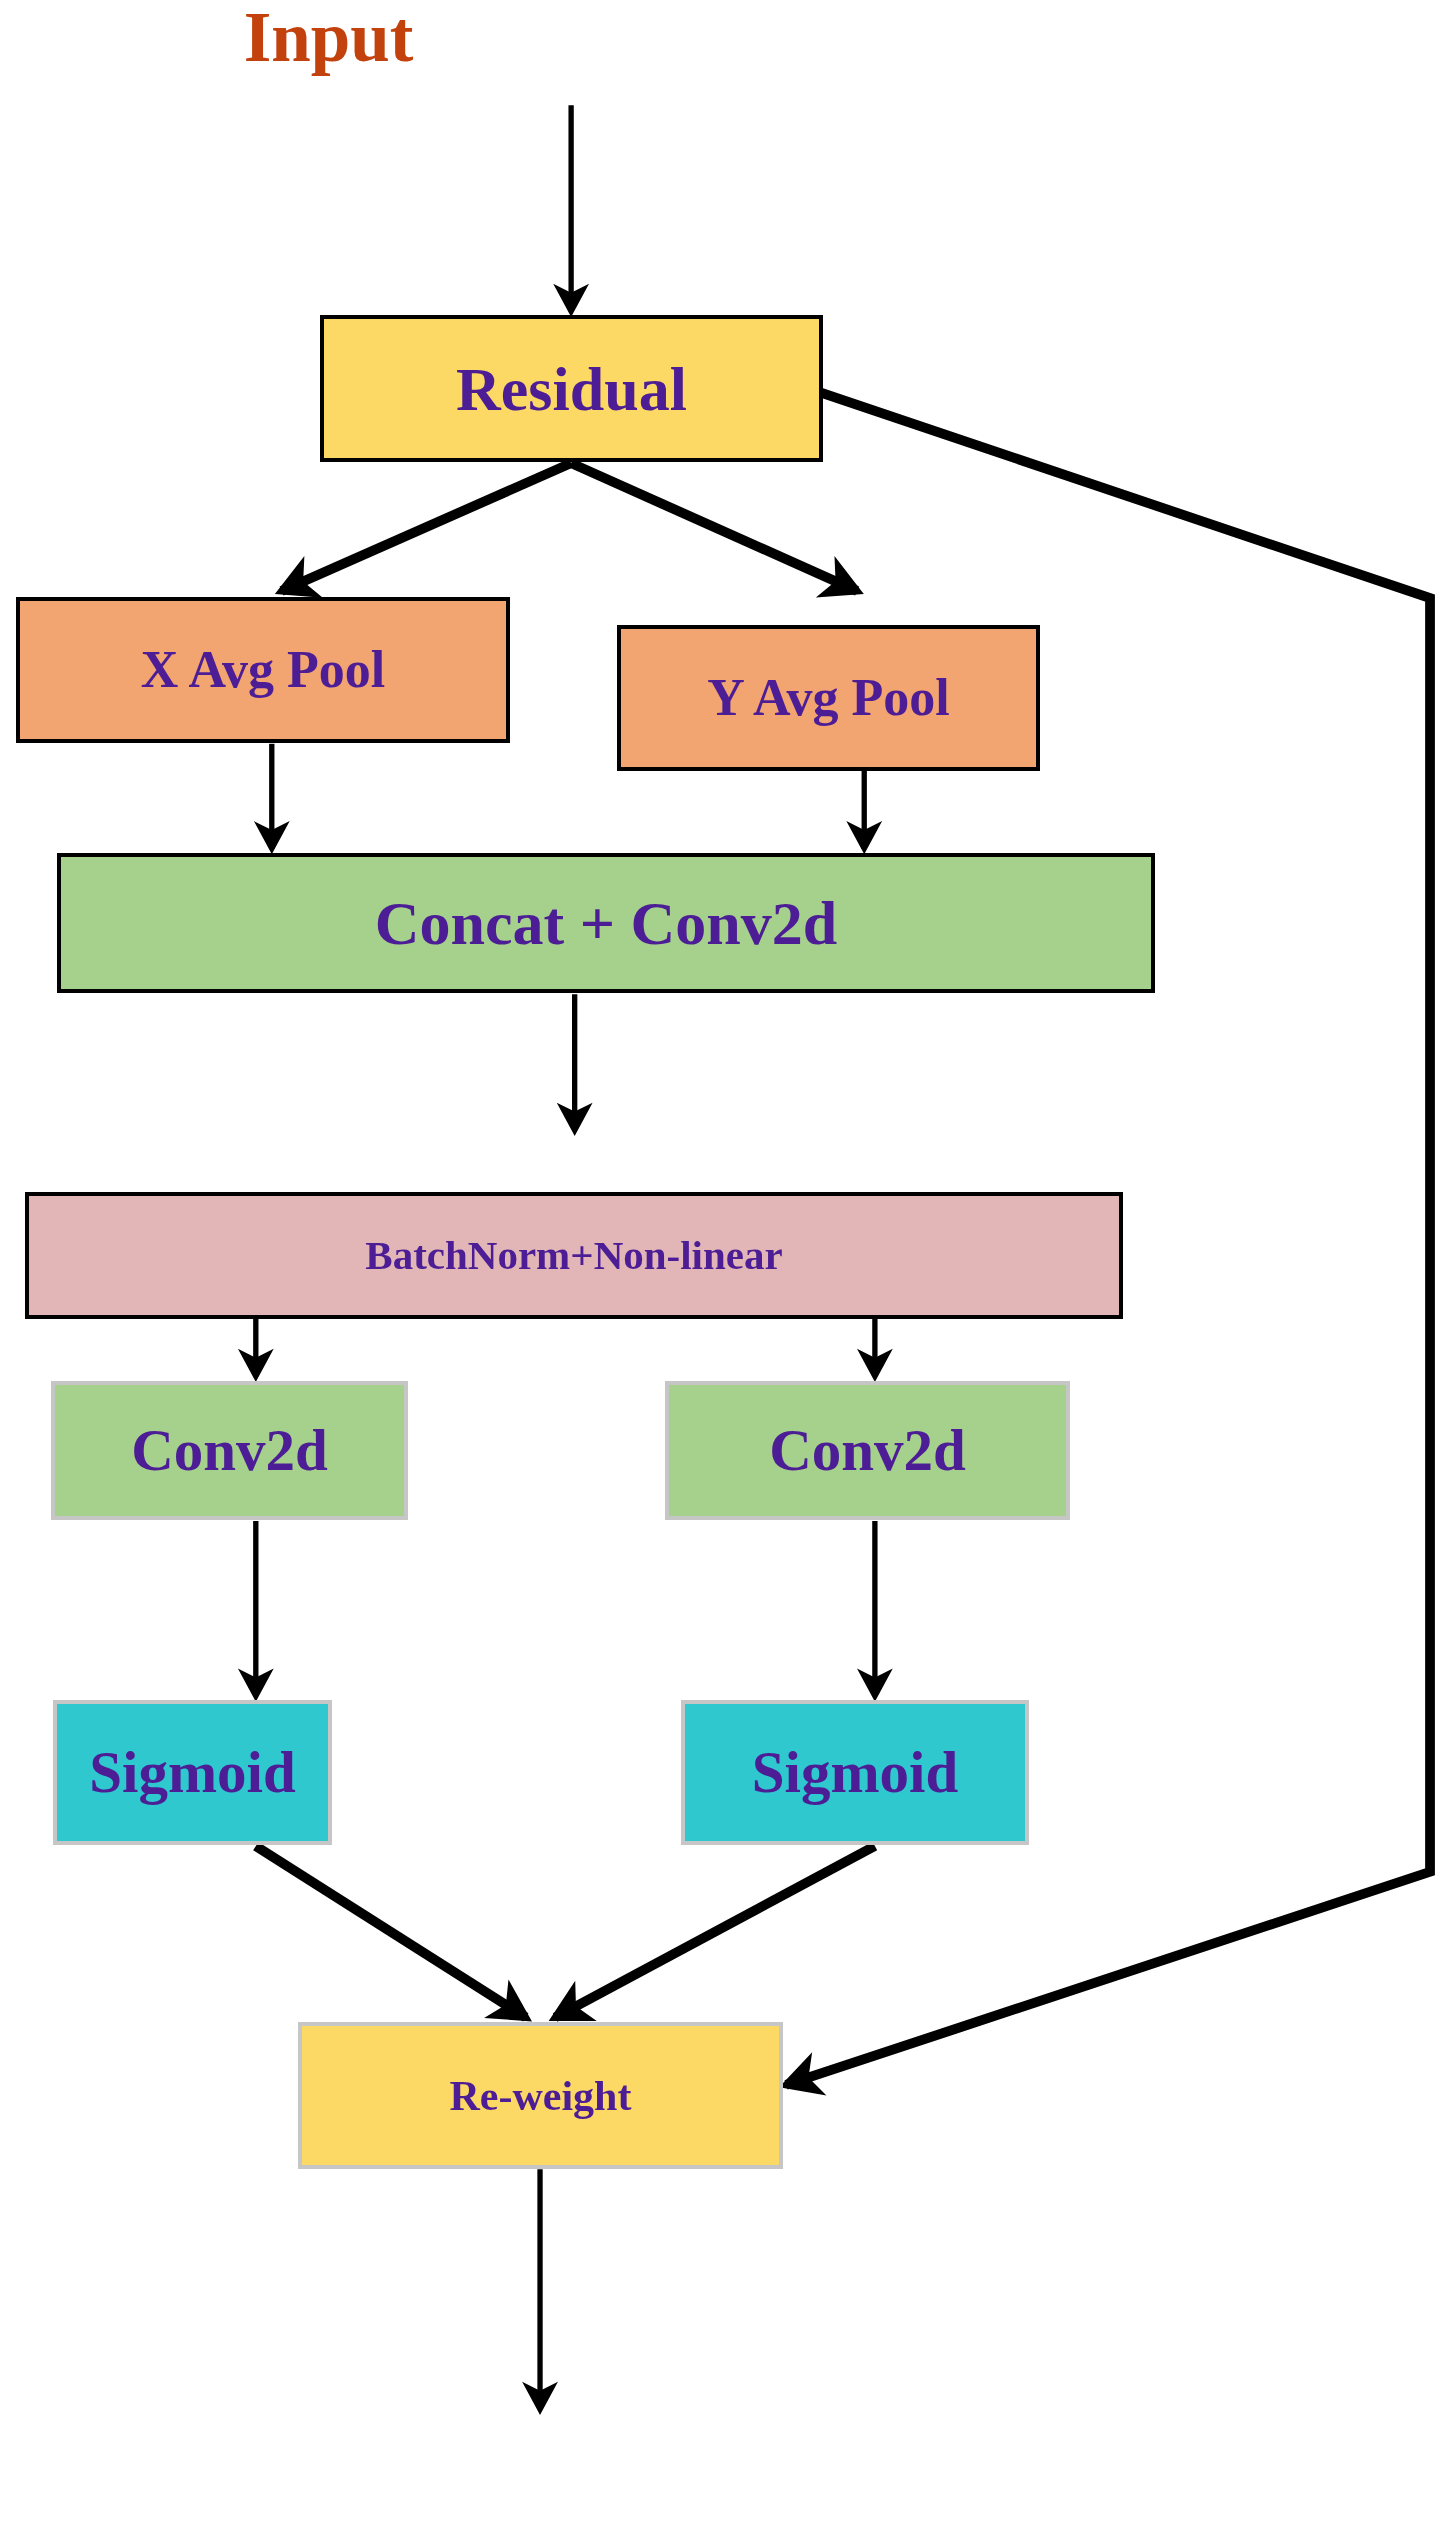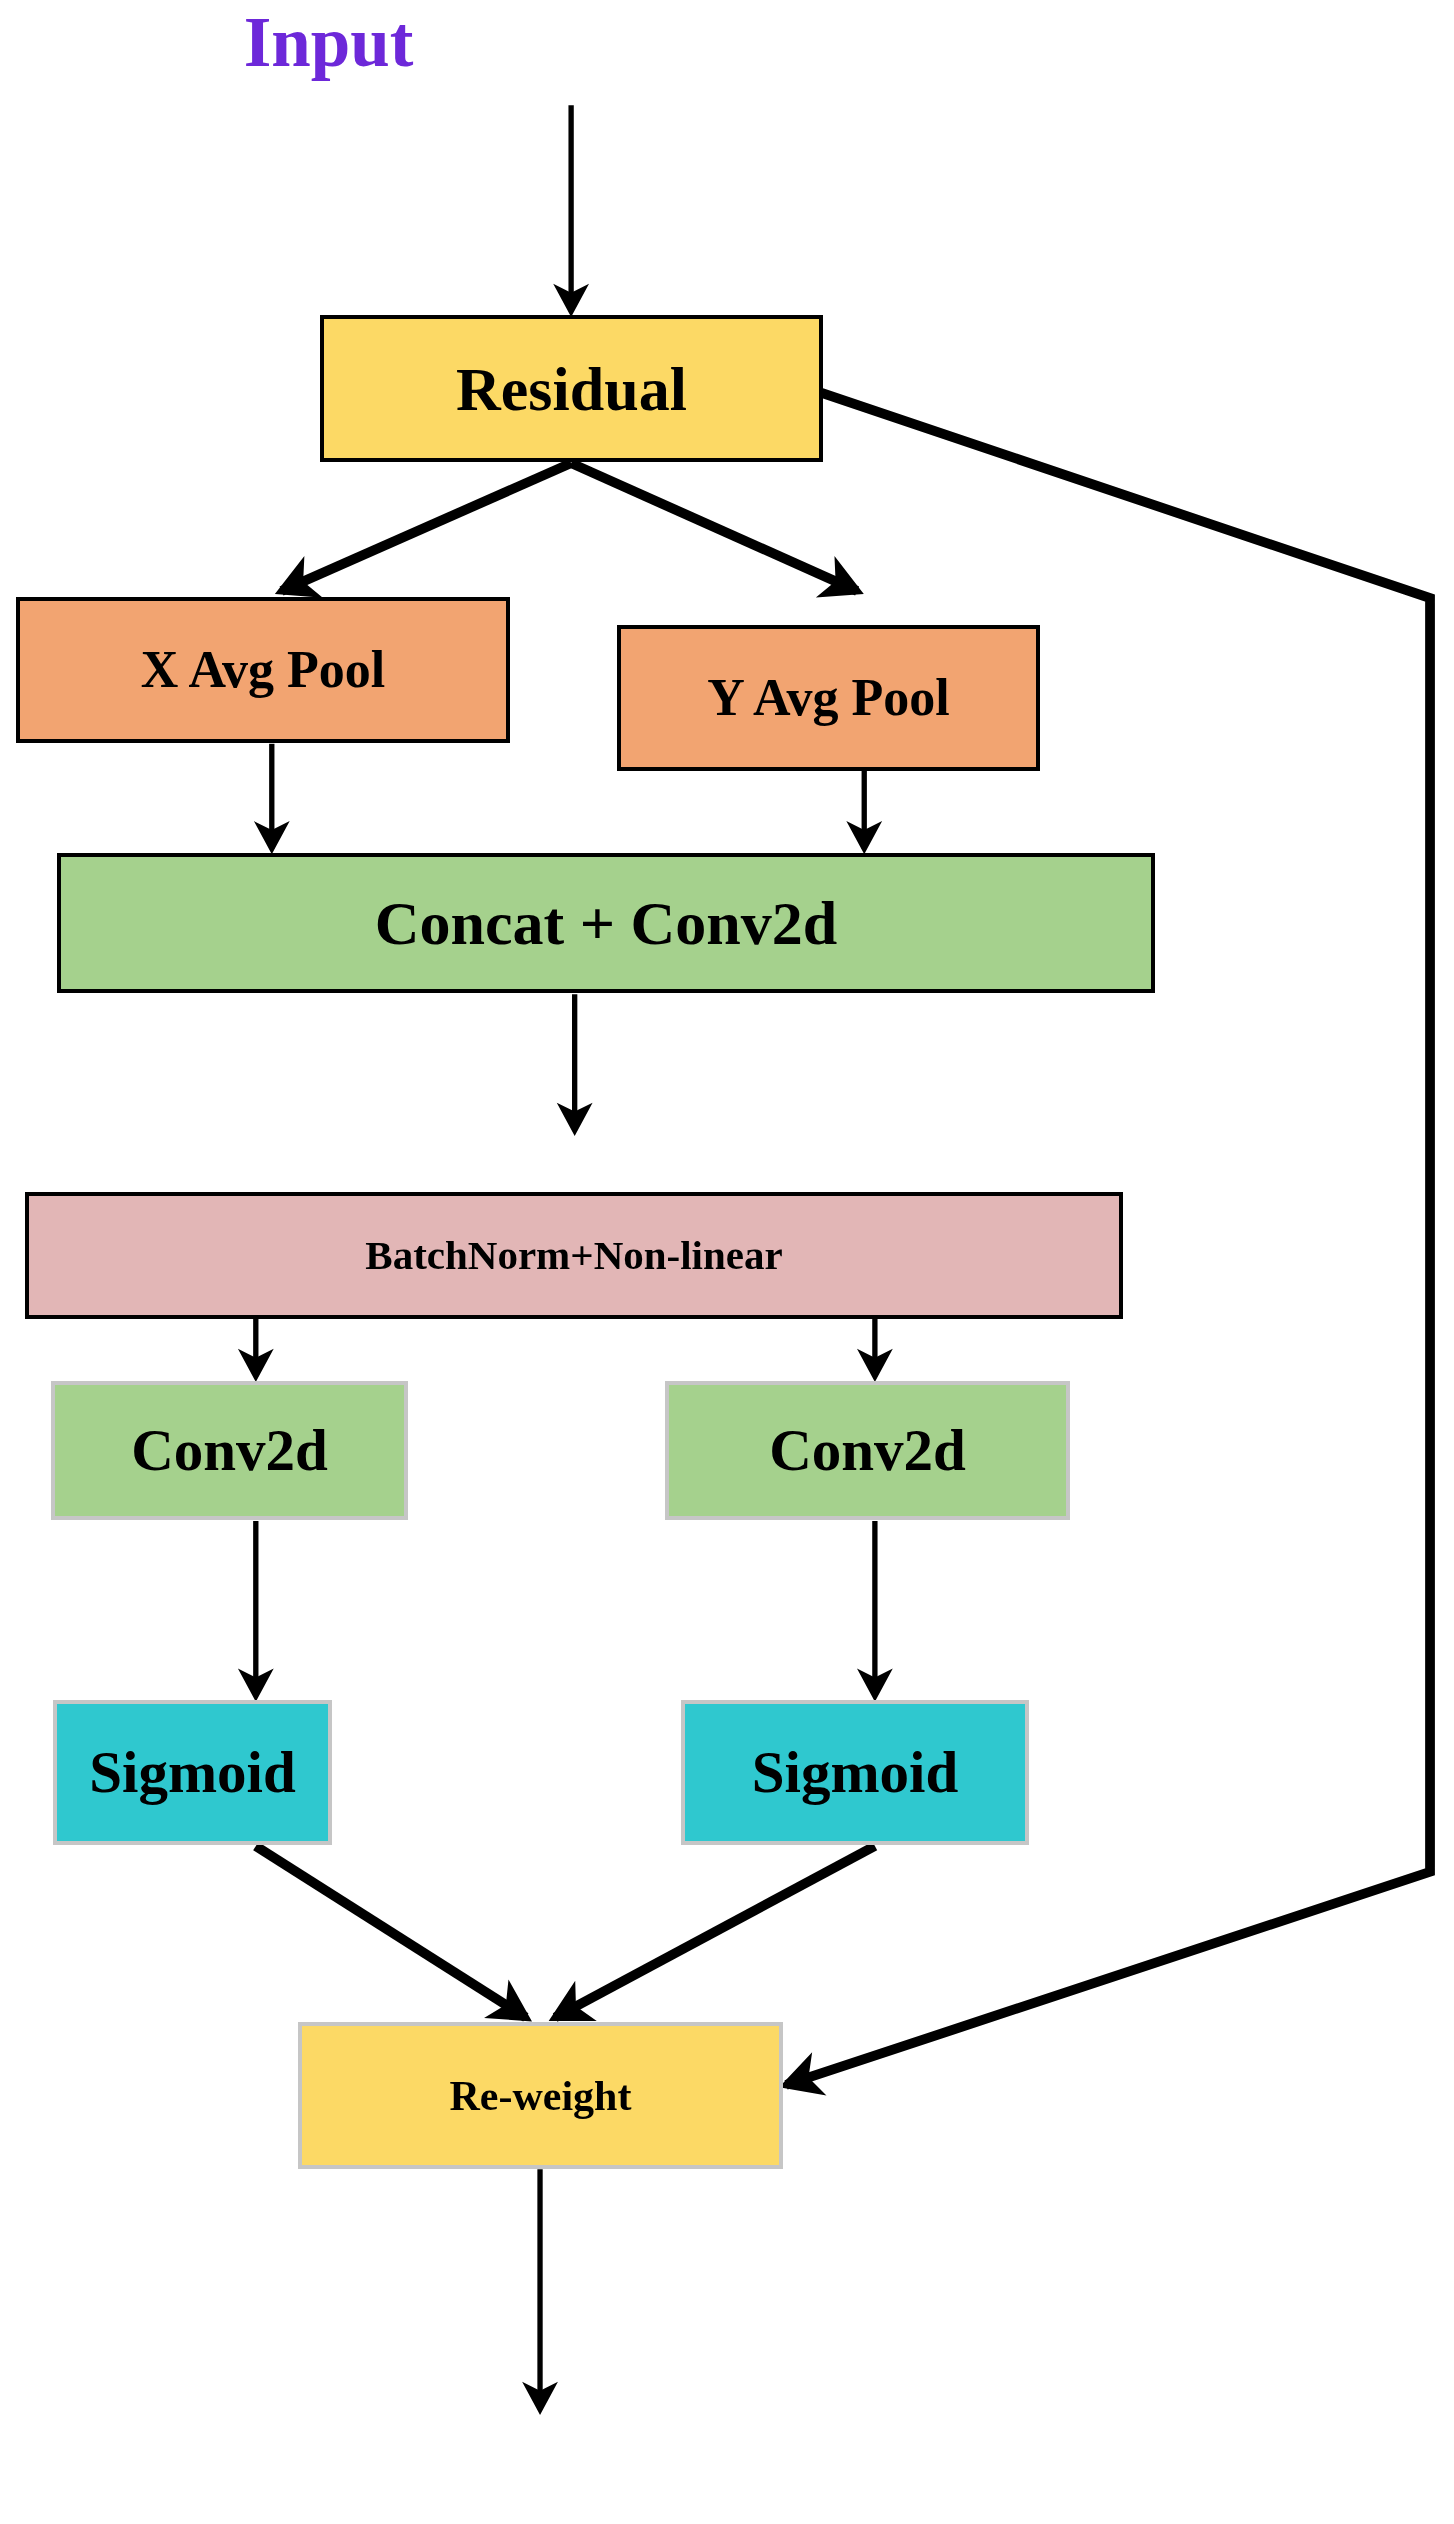--- a/index.html
+++ b/index.html
@@ -26,35 +26,35 @@
     height: 2525px;
     pointer-events: none;
   }
   .node {
     position: absolute;
     box-sizing: border-box;
     display: flex;
     align-items: center;
     justify-content: center;
     text-align: left;
-    color: #000000;
+    color: #4c1d95;
     line-height: 1;
     white-space: nowrap;
     z-index: 2;
   }
   .node-label {
     display: block;
     font-weight: 700;
   }
   .endpoint {
     position: absolute;
     display: flex;
-    align-items: flex-start;
+    align-items: flex-end;
     justify-content: center;
-    color: #6d28d9;
+    color: #c2410c;
     font-weight: 700;
     white-space: nowrap;
     z-index: 2;
   }
   
   #node-residual {
     left: 320px; top: 315px; width: 503px; height: 147px;
     background: #FCD965;
     border: 4.4px solid #000000;
     font-size: 62px;

